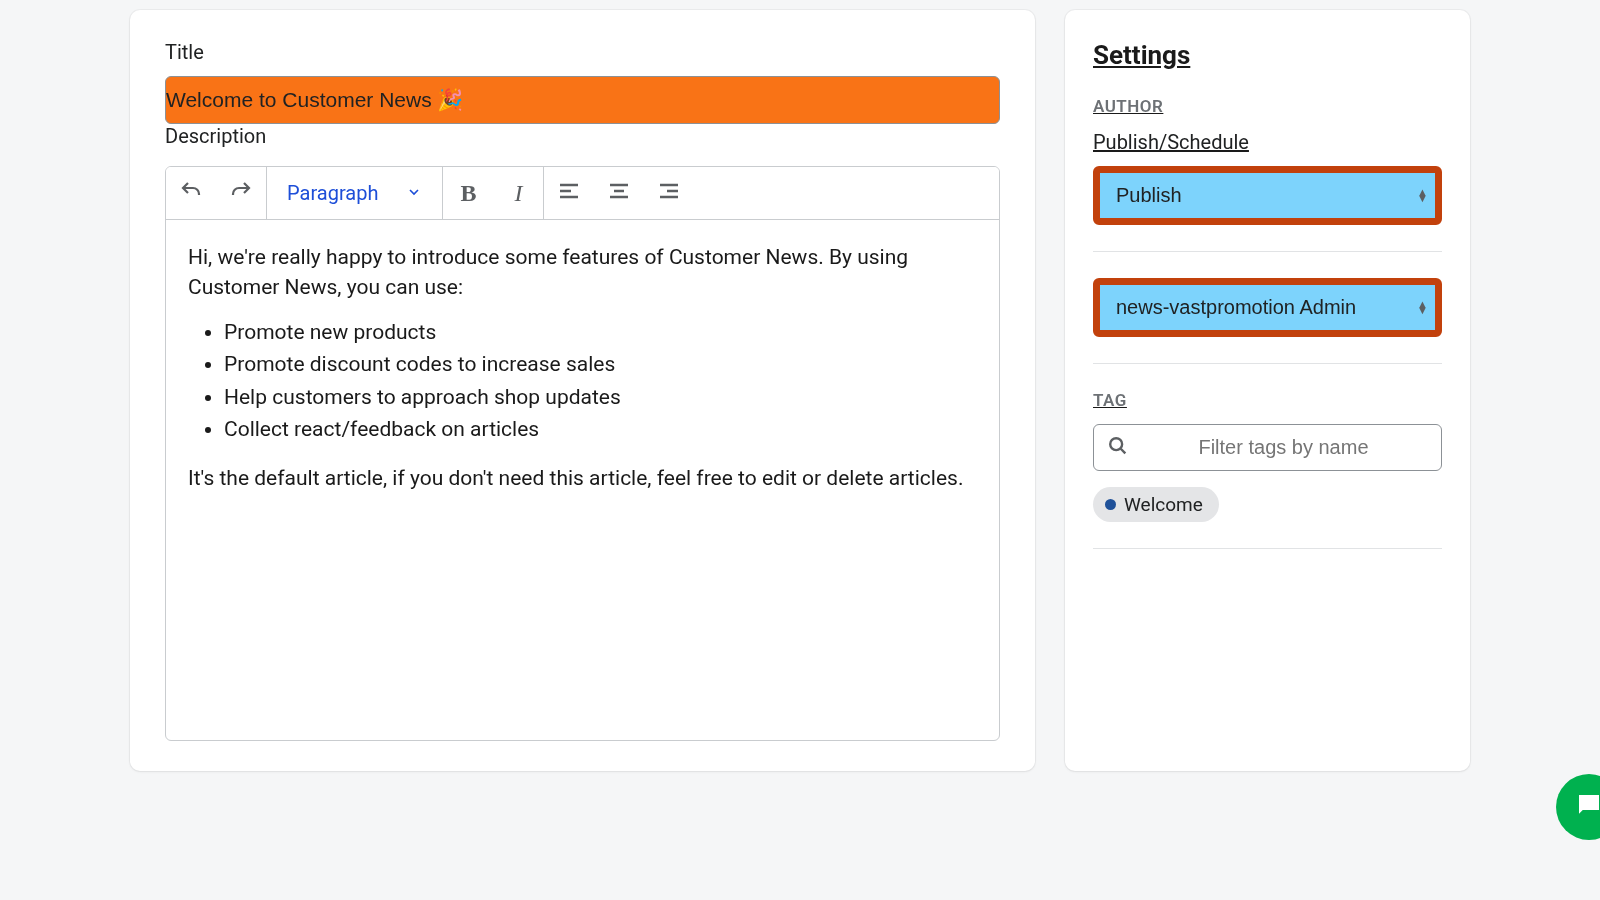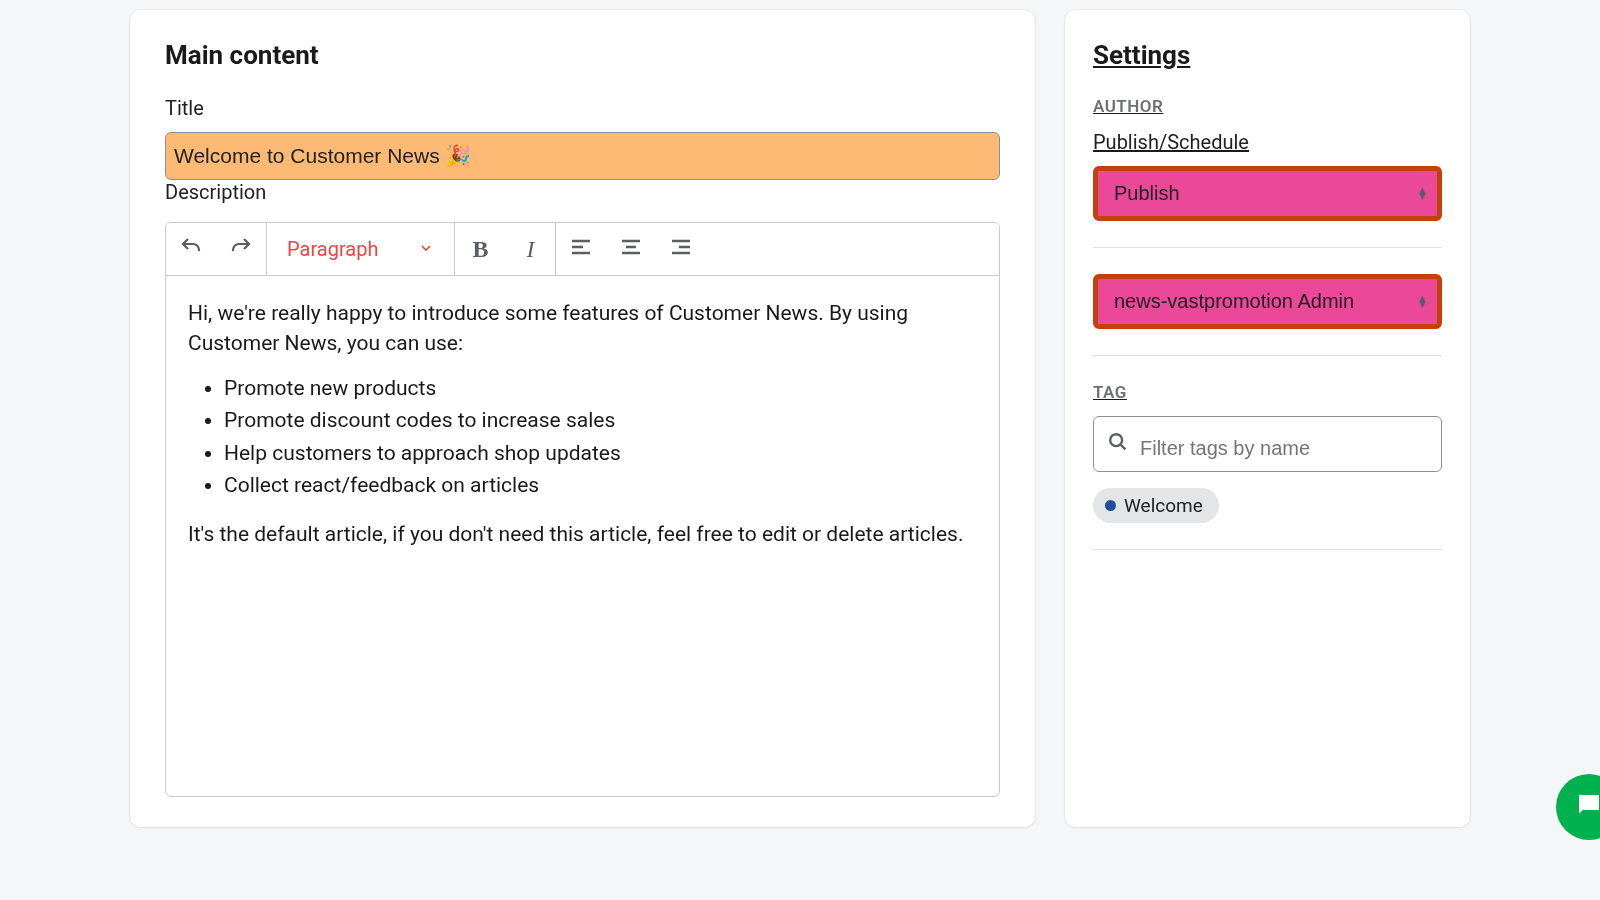--- a/index.html
+++ b/index.html
@@ -40,24 +40,24 @@
   .field-label {
     font-size: 20px;
     margin-bottom: 12px;
     display: block;
     color: #202223;
   }
   .text-input {
     width: 100%;
     border: 1px solid #8c9196;
     border-radius: 6px;
-    padding: 11px 8px;
+    padding: 11px 0;
     font-size: 21px;
     color: #202223;
-    background: #fdba74;
+    background: #f97316;
   }
   .field-group { }
 
   
   .editor-wrap {
     border: 1px solid #c9cccf;
     border-radius: 6px;
     overflow: hidden;
   }
   .toolbar {
@@ -76,26 +76,26 @@
     display: flex;
     align-items: center;
     justify-content: center;
     cursor: pointer;
     color: #5c5f62;
   }
   .tb-btn svg { width: 24px; height: 24px; }
   .tb-select {
     display: flex;
     align-items: center;
-    gap: 40px;
+    gap: 28px;
     padding: 0 20px;
     height: 52px;
     font-size: 20px;
     cursor: pointer;
-    color: #ef4444;
+    color: #1d4ed8;
   }
   .bold-glyph { font-weight: 800; font-size: 24px; font-family: Georgia, serif; }
   .italic-glyph { font-style: italic; font-size: 24px; font-family: Georgia, serif; font-weight: 500; }
 
   .editor-body {
     padding: 22px 22px 40px 22px;
     font-size: 21px;
     line-height: 1.45;
     color: #1a1a1a;
     min-height: 520px;
@@ -122,25 +122,25 @@
     font-size: 20px;
     color: #202223;
     margin-bottom: 12px;
   }
   .select-wrap {
     position: relative;
     width: 100%;
   }
   .select-box {
     width: 100%;
-    border: 5px solid #c2410c;
+    border: 7px solid #c2410c;
     border-radius: 6px;
     padding: 11px 40px 11px 16px;
     font-size: 20px;
-    background: #ec4899;
+    background: #7dd3fc;
     cursor: pointer;
     color: #202223;
     text-align: left;
   }
   .select-caret {
     position: absolute;
     right: 14px;
     top: 50%;
     transform: translateY(-50%);
     color: #5c5f62;
@@ -169,23 +169,24 @@
   .check-label { font-size: 20px; color: #202223; margin-bottom: 6px; }
   .check-help { font-size: 19px; color: #6d7175; line-height: 1.4; }
 
   .tag-input-wrap {
     position: relative;
   }
   .tag-input {
     width: 100%;
     border: 1px solid #8c9196;
     border-radius: 6px;
-    padding: 20px 14px 11px 46px;
+    padding: 11px 14px 11px 46px;
     font-size: 20px;
     background: #fff;
+    text-align: center;
   }
   .tag-search-icon {
     position: absolute;
     left: 14px;
     top: 50%;
     transform: translateY(-50%);
     color: #5c5f62;
   }
   .tag-chip {
     display: inline-flex;
@@ -230,21 +231,20 @@
     display:flex; align-items:center; justify-content:center;
   }
   .chat-bubble svg { width: 30px; height: 30px; fill: #fff; }
 </style>
 </head>
 <body>
 
 <div class="layout">
 
   <div class="card main-card">
-    <h2 class="section-title">Main content</h2>
 
     <div class="field-group">
       <label class="field-label">Title</label>
       <input class="text-input" value="Welcome to Customer News 🎉" style="">
     </div>
 
     <div class="field-group" style="margin-bottom:0;">
       <label class="field-label" style="margin-bottom:18px;">Description</label>
 
       <div class="editor-wrap">

